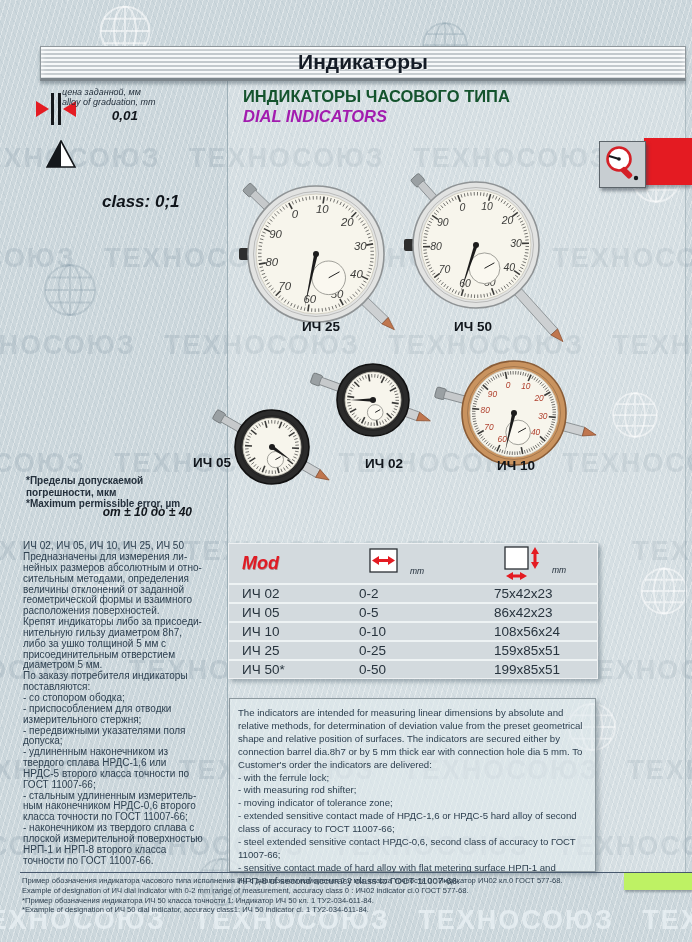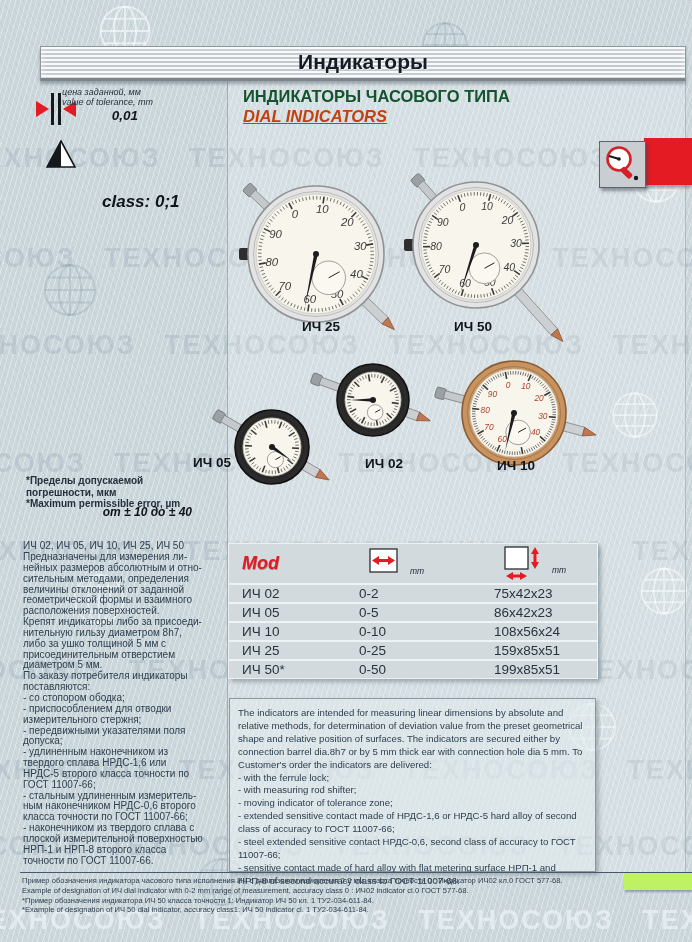--- a/index.html
+++ b/index.html
@@ -37,21 +37,21 @@
   .class-label{position:absolute;z-index:2;left:102px;top:192px;font-size:17px;font-weight:bold;font-style:italic;color:#10151b;}
   .error-block{position:absolute;z-index:2;left:26px;top:475px;width:176px;font-size:10px;font-weight:bold;
       color:#24303c;line-height:11.5px;white-space:pre-line;}
   .error-value{position:absolute;z-index:2;left:26px;top:505px;width:166px;text-align:right;
       font-size:12px;font-weight:bold;font-style:italic;color:#10151b;}
   .models-line{position:absolute;z-index:2;left:23px;top:540px;width:205px;font-size:10px;color:#2e4050;}
   .desc-ru{position:absolute;z-index:2;left:23px;top:552px;width:205px;font-size:10px;line-height:10.85px;
       color:#2e4050;white-space:pre-line;}
   
   .title-ru{position:absolute;z-index:2;left:243px;top:87px;font-size:16.5px;font-weight:bold;color:#14532d;}
-  .title-en{position:absolute;z-index:2;left:243px;top:107px;font-size:16.5px;font-weight:bold;font-style:italic;color:#c2410c;text-decoration:underline;}
+  .title-en{position:absolute;z-index:2;left:243px;top:107px;font-size:16.5px;font-weight:bold;font-style:italic;color:#a21caf;}
   
   .tab-square{position:absolute;z-index:3;left:599px;top:141px;width:45px;height:45px;background:#c8ced2;
       border:1px solid #5c646a;box-shadow:2px 3px 3px rgba(60,70,80,0.5);}
   .tab-red{position:absolute;z-index:2;left:644px;top:138px;width:48px;height:47px;background:#e41b22;
       box-shadow:0 3px 3px rgba(60,70,80,0.4);}
   
   svg.dial{position:absolute;z-index:2;overflow:visible;pointer-events:none;}
   #dial-ich25{left:206px;top:144px;width:220px;height:220px;}
   #dial-ich50{left:366px;top:135px;width:220px;height:220px;}
   #dial-ich05{left:197px;top:372px;width:150px;height:150px;}
@@ -151,21 +151,21 @@
   <div class="grad-icon">
     <span class="tri-r"></span>
     <span class="bars">
         <span class="bar"></span>
         <span class="bar"></span>
       </span>
     <span class="tri-l"></span>
   </div>
   <div class="grad-labels">
     <div>цена заданной, мм</div>
-    <div>value of tolerance, mm</div>
+    <div>alloy of graduation, mm</div>
   </div>
   <div class="grad-value">0,01</div>
 
   <svg class="tri-symbol" width="30" height="29">
     <polygon points="15,1 29,27 1,27" fill="#ffffff" stroke="#15181c" stroke-width="1.6"></polygon>
     <path d="M15,1 L1,27 L15,27 Z" fill="#15181c"></path>
   </svg>
 
   <div class="class-label">class: 0;1</div>
 

